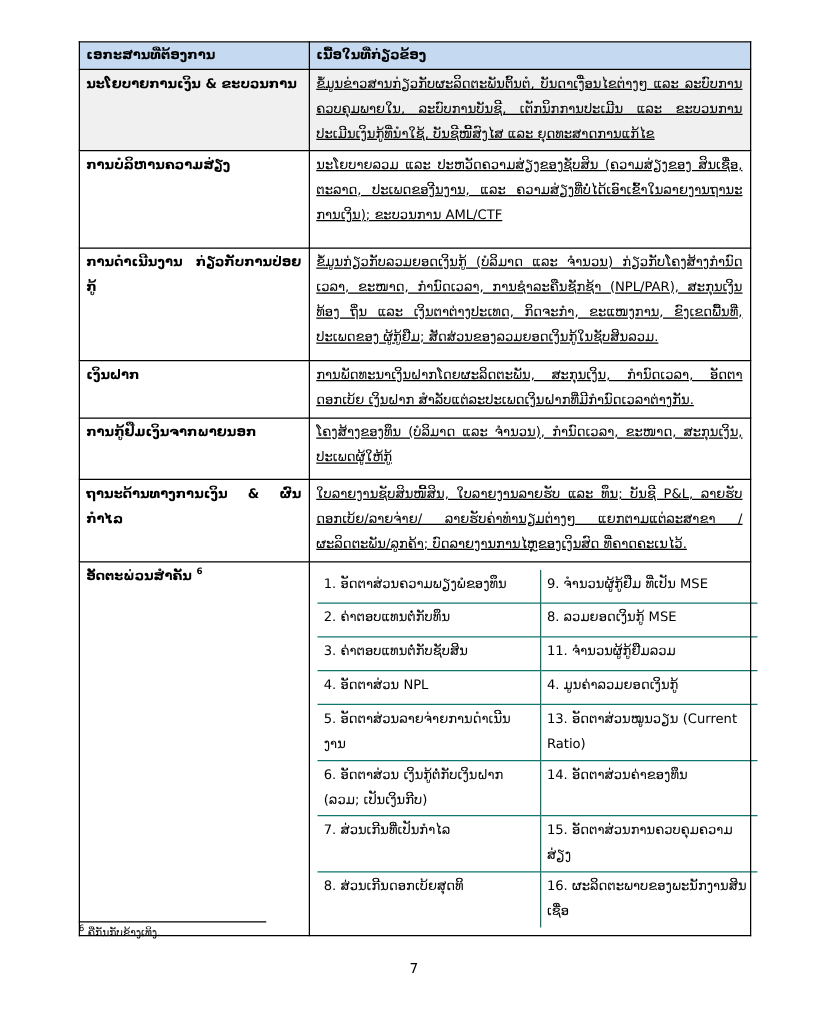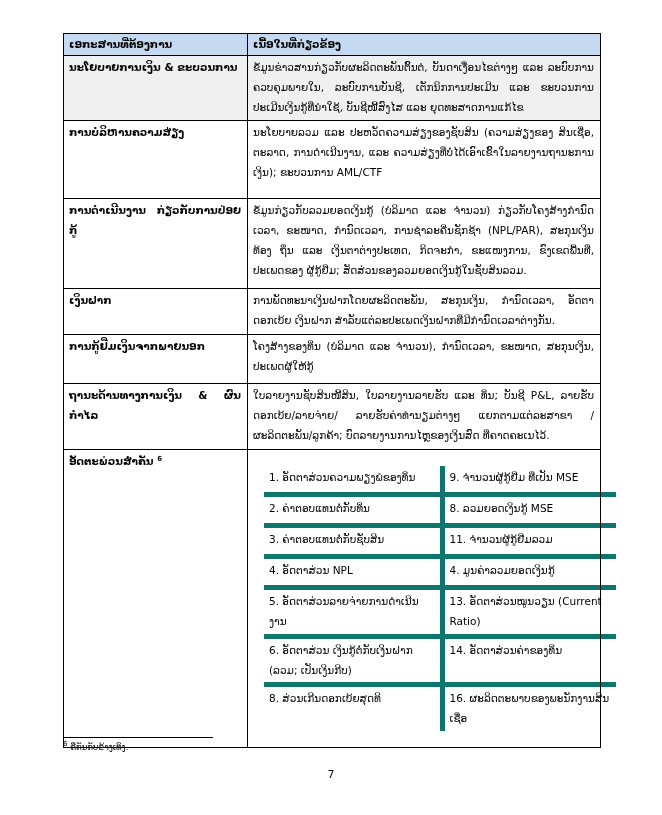--- a/index.html
+++ b/index.html
@@ -30,36 +30,36 @@
     font-weight: bold;
     text-align: justify;
   }
   .doc-table tr.head td {
     background: #c5d9f1;
     font-weight: bold;
     padding-top: 1px; padding-bottom: 1px;
     line-height: 1.8;
   }
   .doc-table tr.shaded td { background: #f0f0f0; }
-  .content-col { text-align: justify; }
+  .content-col { text-align: justify; text-decoration: underline; }
   
   .h-r1 td { height: 58px; }
   .h-r2 td { height: 73px; }
   .h-r3 td { height: 85px; }
   .h-r4 td { height: 41px; }
   .h-r5 td { height: 44px; }
   .h-r6 td { height: 61px; }
-  .ratio-cell { padding: 16px !important; margin-left: 48px; }
+  .ratio-cell { padding: 6px !important; margin-left: 48px; }
   .nested {
     border-collapse: collapse;
     width: 100%;
     table-layout: fixed;
   }
   .nested td {
-    border: 5px solid #0f766e;
+    border: 1px solid #0f766e;
     vertical-align: top;
     padding: 2px 6px 2px 5px;
     line-height: 1.9;
   }
   .nested tr:first-child td { border-top: none; }
   .nested tr:last-child td { border-bottom: none; }
   .nested td:first-child { border-left: none; }
   .nested td:last-child { border-right: none; }
   .nested tr.one td { height: 22px; }
   .nested tr.two td { height: 36px; }
@@ -97,21 +97,21 @@
       <td>ເນື້ອໃນທີ່ກ່ຽວຂ້ອງ</td>
     </tr>
 
     <tr class="shaded h-r1">
       <td class="doc-col">ນະໂຍບາຍການເງິນ &amp; ຂະບວນການ</td>
       <td class="content-col">ຂໍ້ມູນຂ່າວສານກ່ຽວກັບຜະລິດຕະພັນຕົ້ນຕໍ, ບັນດາເງື່ອນໄຂຕ່າງໆ ແລະ ລະບົບການຄວບຄຸມພາຍໃນ, ລະບົບການບັນຊີ, ເຕັກນິກການປະເມີນ ແລະ ຂະບວນການປະເມີນເງິນກູ້ທີ່ນຳໃຊ້, ບັນຊີໜີ້ສົງໄສ ແລະ ຍຸດທະສາດການແກ້ໄຂ</td>
     </tr>
 
     <tr class="h-r2">
       <td class="doc-col">ການບໍລິຫານຄວາມສ່ຽງ</td>
-      <td class="content-col">ນະໂຍບາຍລວມ ແລະ ປະຫວັດຄວາມສ່ຽງຂອງຊັບສິນ (ຄວາມສ່ຽງຂອງ ສິນເຊື່ອ, ຕະລາດ, ການດຳເນີນງານ, ແລະ ຄວາມສ່ຽງທີ່ບໍ່ໄດ້ເອົາເຂົ້າໃນລາຍງານຖານະການເງິນ); ຂະບວນການ AML/CTF</td>
+      <td class="content-col">ນະໂຍບາຍລວມ ແລະ ປະຫວັດຄວາມສ່ຽງຂອງຊັບສິນ (ຄວາມສ່ຽງຂອງ ສິນເຊື່ອ, ຕະລາດ, ປະເພດຂອງີນງານ, ແລະ ຄວາມສ່ຽງທີ່ບໍ່ໄດ້ເອົາເຂົ້າໃນລາຍງານຖານະການເງິນ); ຂະບວນການ AML/CTF</td>
     </tr>
 
     <tr class="h-r3">
       <td class="doc-col">ການດຳເນີນງານ ກ່ຽວກັບການປ່ອຍກູ້</td>
       <td class="content-col">ຂໍ້ມູນກ່ຽວກັບລວມຍອດເງິນກູ້ (ບໍລິມາດ ແລະ ຈຳນວນ) ກ່ຽວກັບໂຄງສ້າງກຳນົດ ເວລາ, ຂະໜາດ, ກຳນົດເວລາ, ການຊຳລະຄືນຊັກຊ້າ (NPL/PAR), ສະກຸນເງິນທ້ອງ ຖິ່ນ ແລະ ເງິນຕາຕ່າງປະເທດ, ກິດຈະກຳ, ຂະແໜງການ, ຂົງເຂດພື້ນທີ່, ປະເພດຂອງ ຜູ້ກູ້ຢືມ; ສັດສ່ວນຂອງລວມຍອດເງິນກູ້ໃນຊັບສິນລວມ.</td>
     </tr>
 
     <tr class="h-r4">
       <td class="doc-col">ເງິນຝາກ</td>
       <td class="content-col">ການພັດທະນາເງິນຝາກໂດຍຜະລິດຕະພັນ, ສະກຸນເງິນ, ກຳນົດເວລາ, ອັດຕາດອກເບ້ຍ ເງິນຝາກ ສຳລັບແຕ່ລະປະເພດເງິນຝາກທີ່ມີກຳນົດເວລາຕ່າງກັນ.</td>
@@ -157,20 +157,24 @@
             </tr>
             <tr class="two">
               <td>5. ອັດຕາສ່ວນລາຍຈ່າຍການດຳເນີນງານ</td>
               <td>13. ອັດຕາສ່ວນໝູນວຽນ (Current Ratio)</td>
             </tr>
             <tr class="two">
               <td>6. ອັດຕາສ່ວນ ເງິນກູ້ຕໍ່ກັບເງິນຝາກ (ລວມ; ເປັນເງິນກີບ)</td>
               <td>14. ອັດຕາສ່ວນຄ່າຂອງທຶນ</td>
             </tr>
             <tr class="two">
+              <td>7. ສ່ວນເກີນທີ່ເປັນກຳໄລ</td>
+              <td>15. ອັດຕາສ່ວນການຄວບຄຸມຄວາມສ່ຽງ</td>
+            </tr>
+            <tr class="two">
               <td>8. ສ່ວນເກີນດອກເບ້ຍສຸດທິ</td>
               <td>16. ຜະລິດຕະພາບຂອງພະນັກງານສິນເຊື່ອ</td>
             </tr>
           </tbody>
         </table>
       </td>
     </tr>
   </tbody>
 </table>
 

